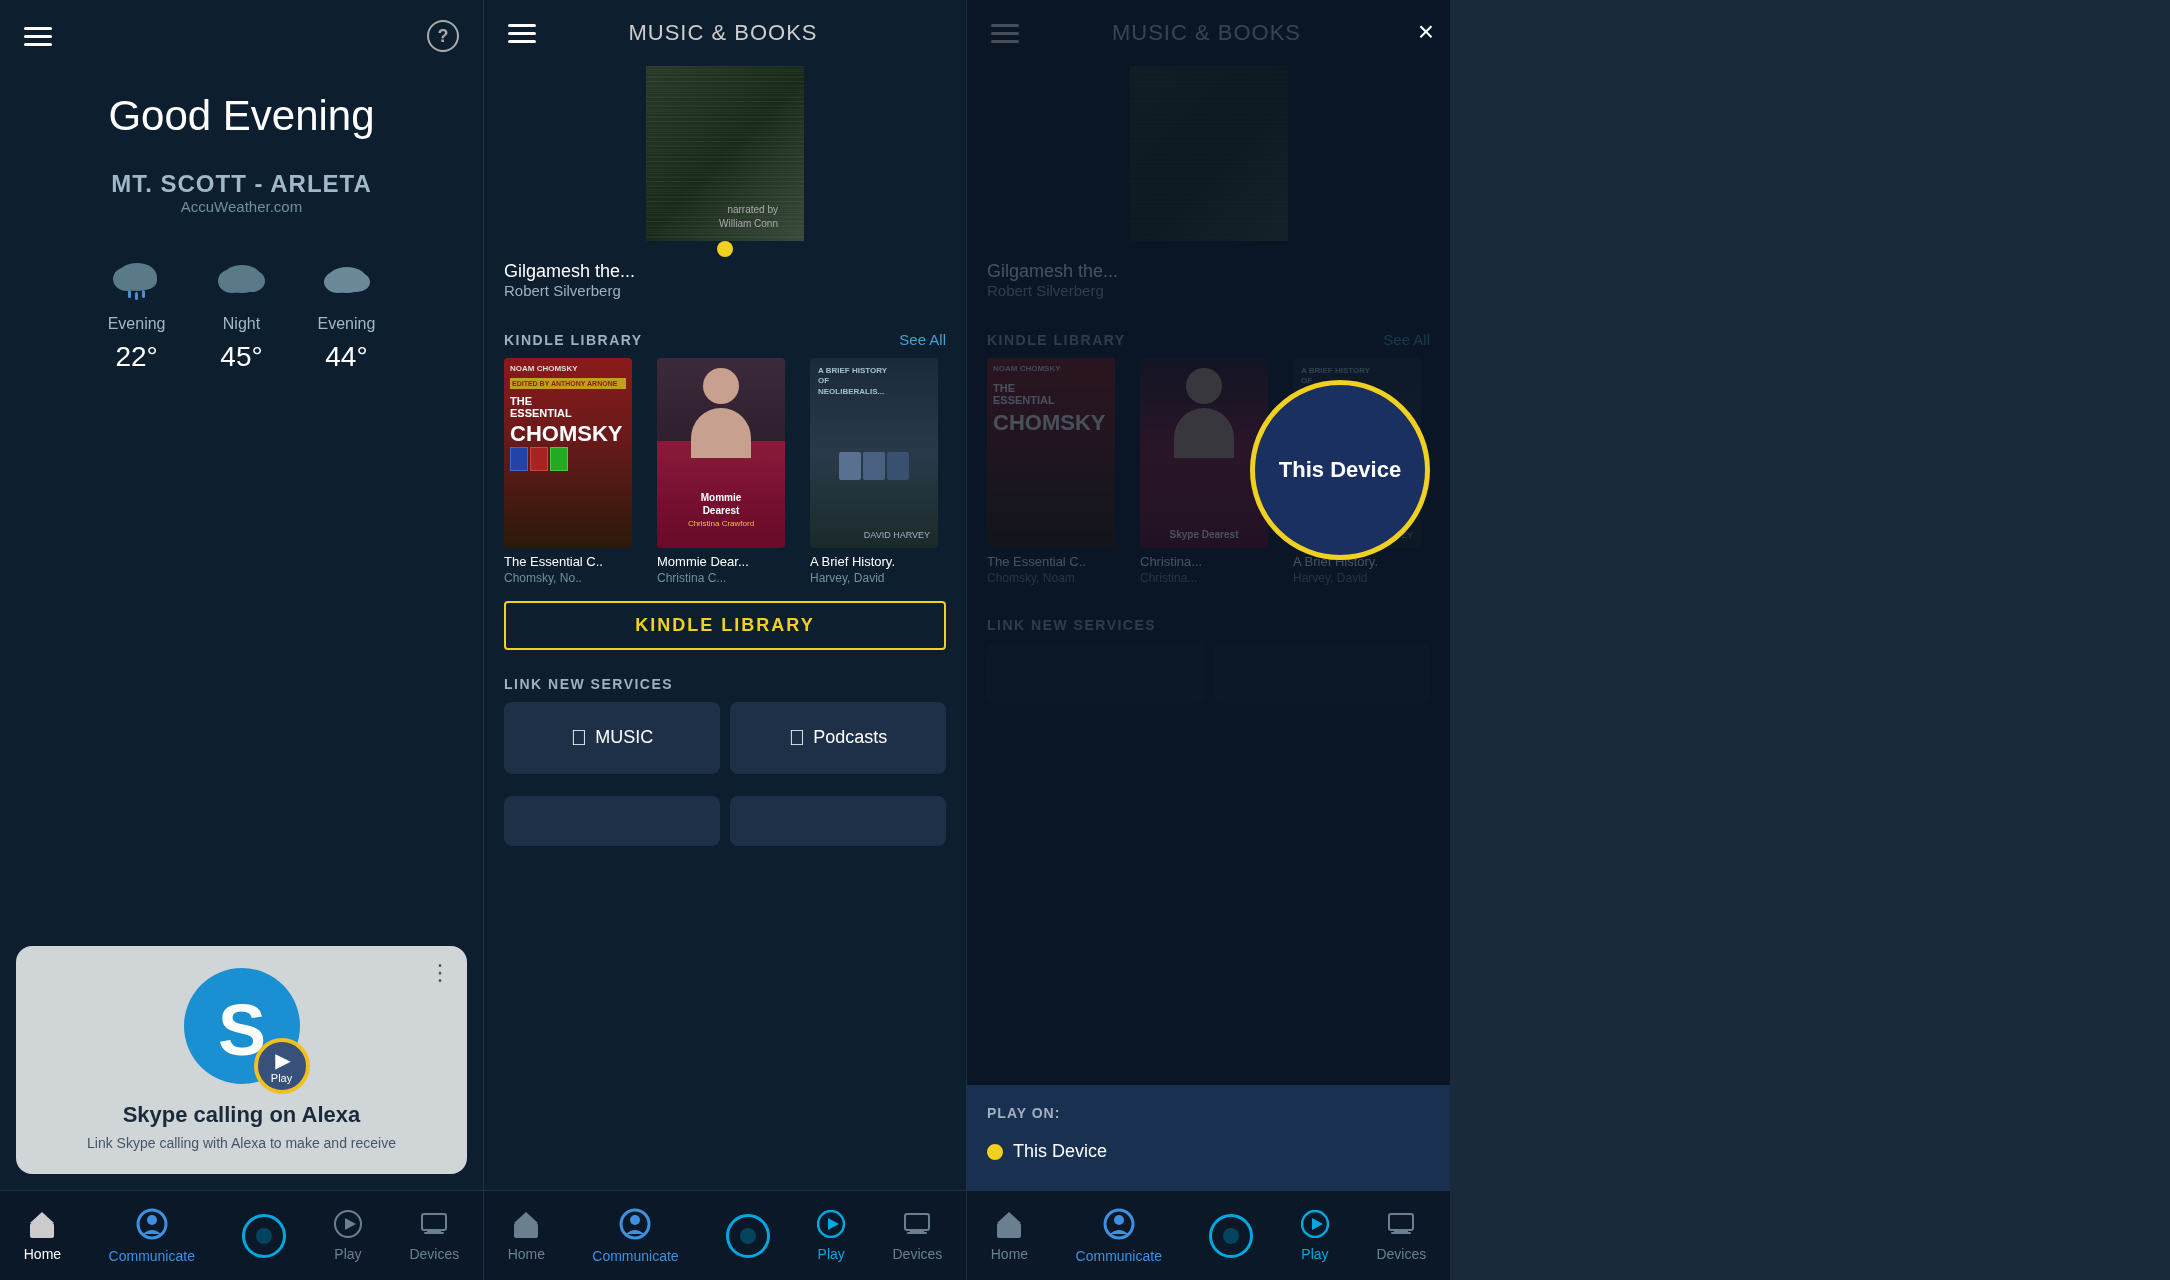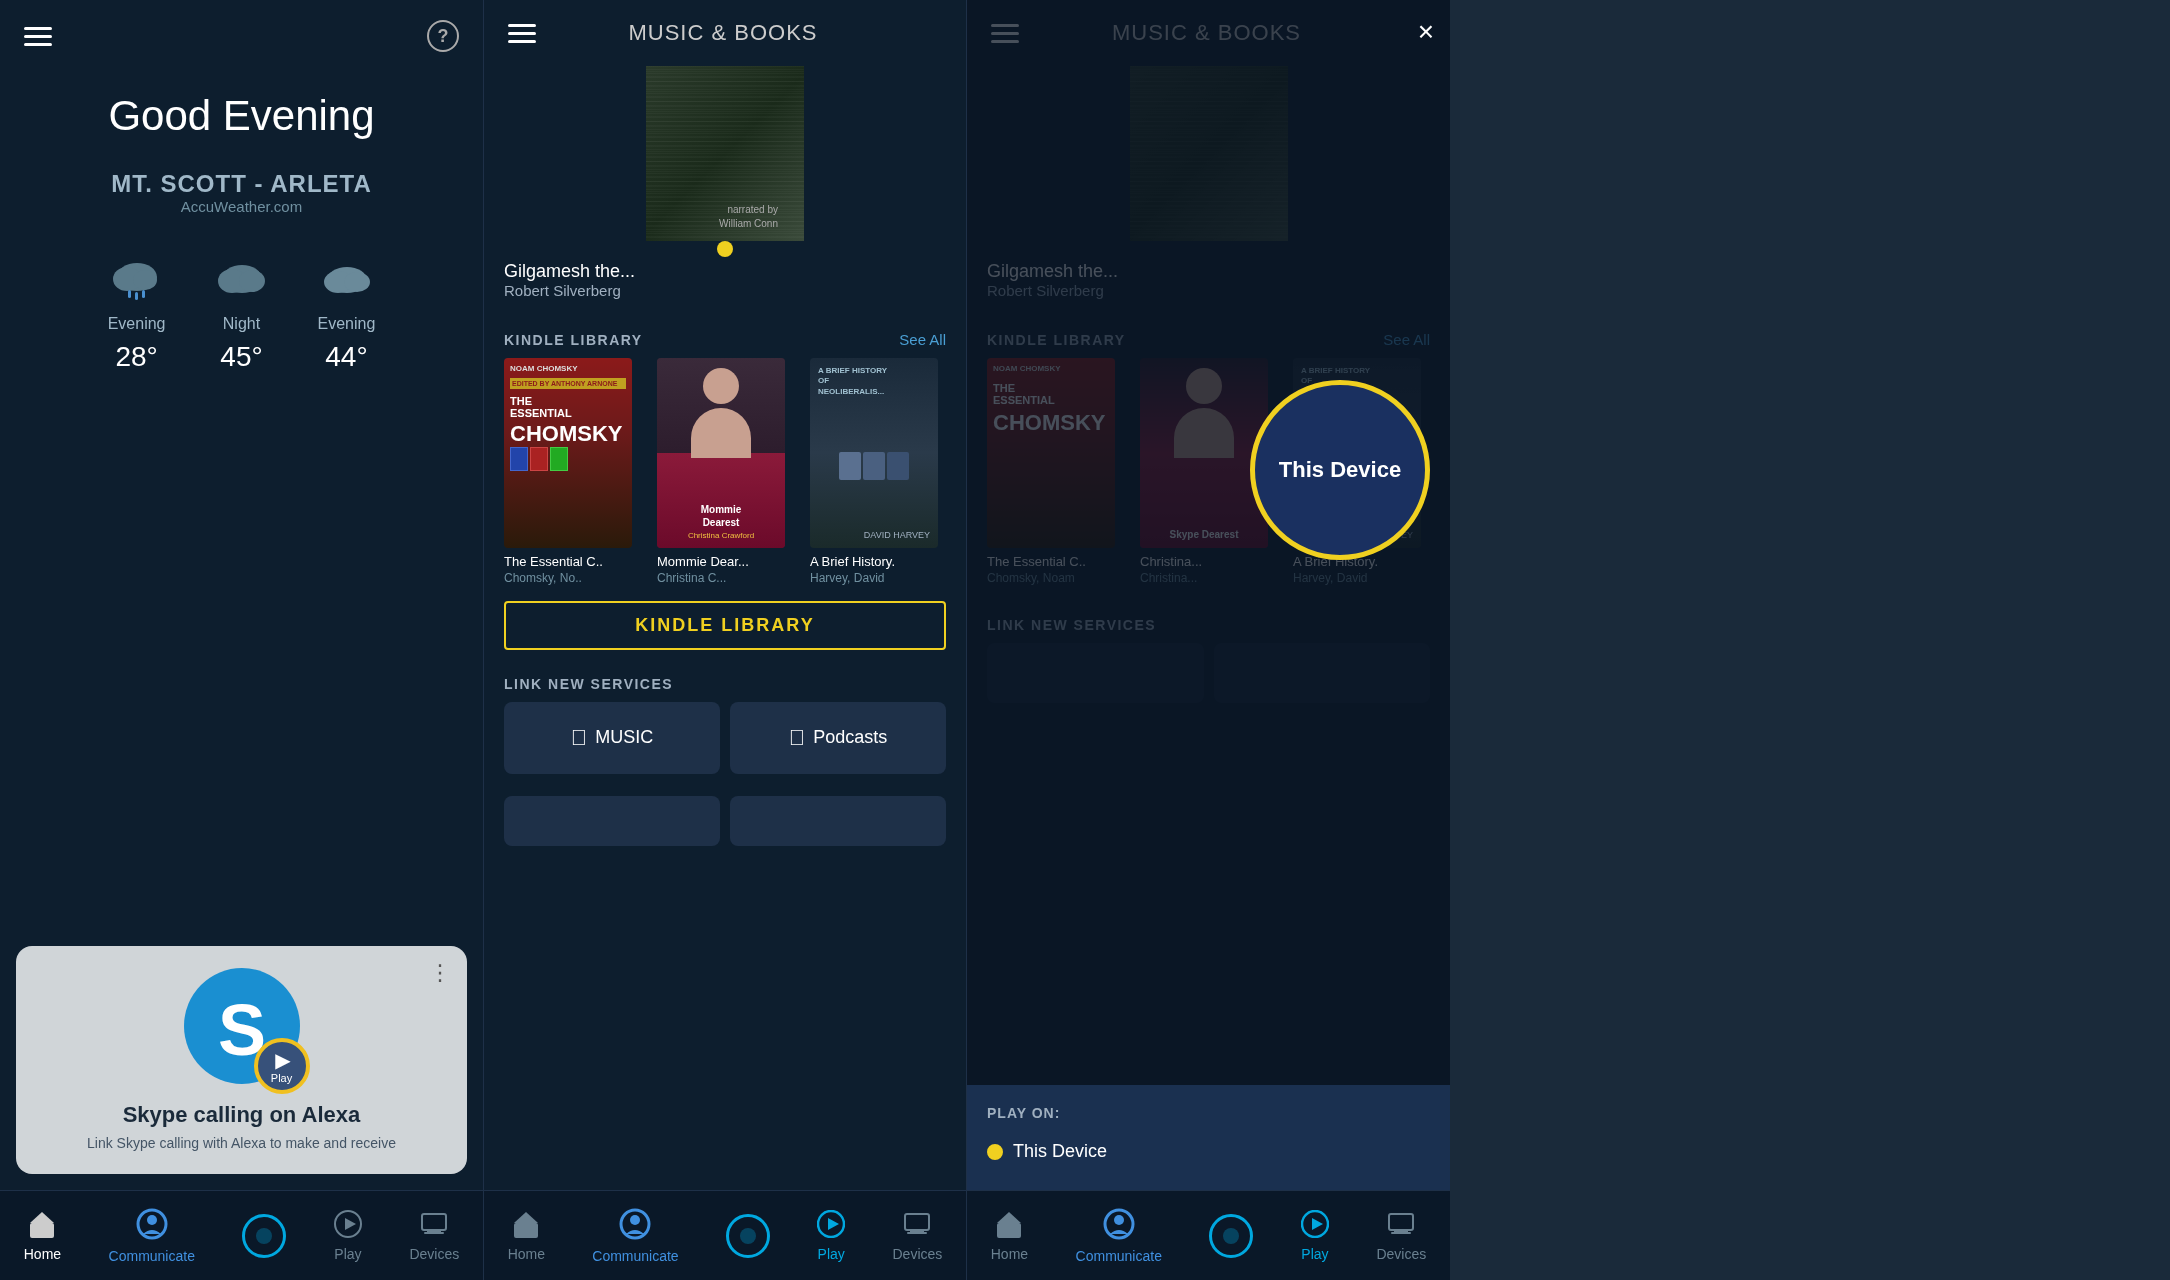--- a/index.html
+++ b/index.html
@@ -544,21 +544,21 @@
           <svg width="52" height="48" viewBox="0 0 52 48">
             <ellipse cx="26" cy="22" rx="20" ry="14" fill="#5a7a8a"></ellipse>
             <ellipse cx="16" cy="24" rx="14" ry="12" fill="#5a7a8a"></ellipse>
             <ellipse cx="34" cy="25" rx="12" ry="10" fill="#5a7a8a"></ellipse>
             <rect x="17" y="35" width="3" height="8" rx="1.5" fill="#4a90d0"></rect>
             <rect x="24" y="37" width="3" height="8" rx="1.5" fill="#4a90d0"></rect>
             <rect x="31" y="35" width="3" height="8" rx="1.5" fill="#4a90d0"></rect>
           </svg>
         </div>
         <div class="weather-label">Evening</div>
-        <div class="weather-temp">28°</div>
+        <div class="weather-temp">22°</div>
       </div>
 
       <div class="weather-item">
         <div>
           <svg width="52" height="48" viewBox="0 0 52 48">
             <ellipse cx="26" cy="24" rx="20" ry="14" fill="#5a7a8a"></ellipse>
             <ellipse cx="16" cy="26" rx="14" ry="12" fill="#5a7a8a"></ellipse>
             <ellipse cx="36" cy="26" rx="13" ry="11" fill="#5a7a8a"></ellipse>
           </svg>
         </div>
@@ -700,21 +700,21 @@
           </div>
         </div>
         <div class="book-card-title">The Essential C..</div>
         <div class="book-card-author">Chomsky, No..</div>
       </div>
 
       <div class="book-card">
         <div class="book-cover">
           <div class="cover-mommie" style="display:flex; align-items:flex-end; justify-content:center; position:relative;">
             <div style="position:absolute; top:0; left:0; right:0; height:60%; background:linear-gradient(180deg,#3a2a3a,#2a1a2a);"></div>
-            <div style="position:absolute; bottom:0; left:0; right:0; height:50%; background:linear-gradient(180deg,#8b1a3a,#6b0a2a);padding-left:27px;">
+            <div style="position:absolute; bottom:12px; left:0; right:0; height:50%; background:linear-gradient(180deg,#8b1a3a,#6b0a2a);padding-left:27px;">
               <div style="position:absolute; bottom:8px; left:0; right:0; text-align:center;">
                 <div style="color:#fff; font-size:10px; font-weight:bold; line-height:1.3;">Mommie<br>Dearest</div>
                 <div style="color:#f0c040; font-size:8px; margin-top:2px;">Christina Crawford</div>
               </div>
             </div>
 
             <div style="position:absolute; top:10px; left:50%; transform:translateX(-50%); width:60px; height:80px;">
               <div style="width:36px; height:36px; border-radius:50%; background:#c8a090; margin:0 auto 4px;"></div>
               <div style="width:60px; height:50px; background:#c8a090; border-radius:30px 30px 0 0;"></div>
             </div>

